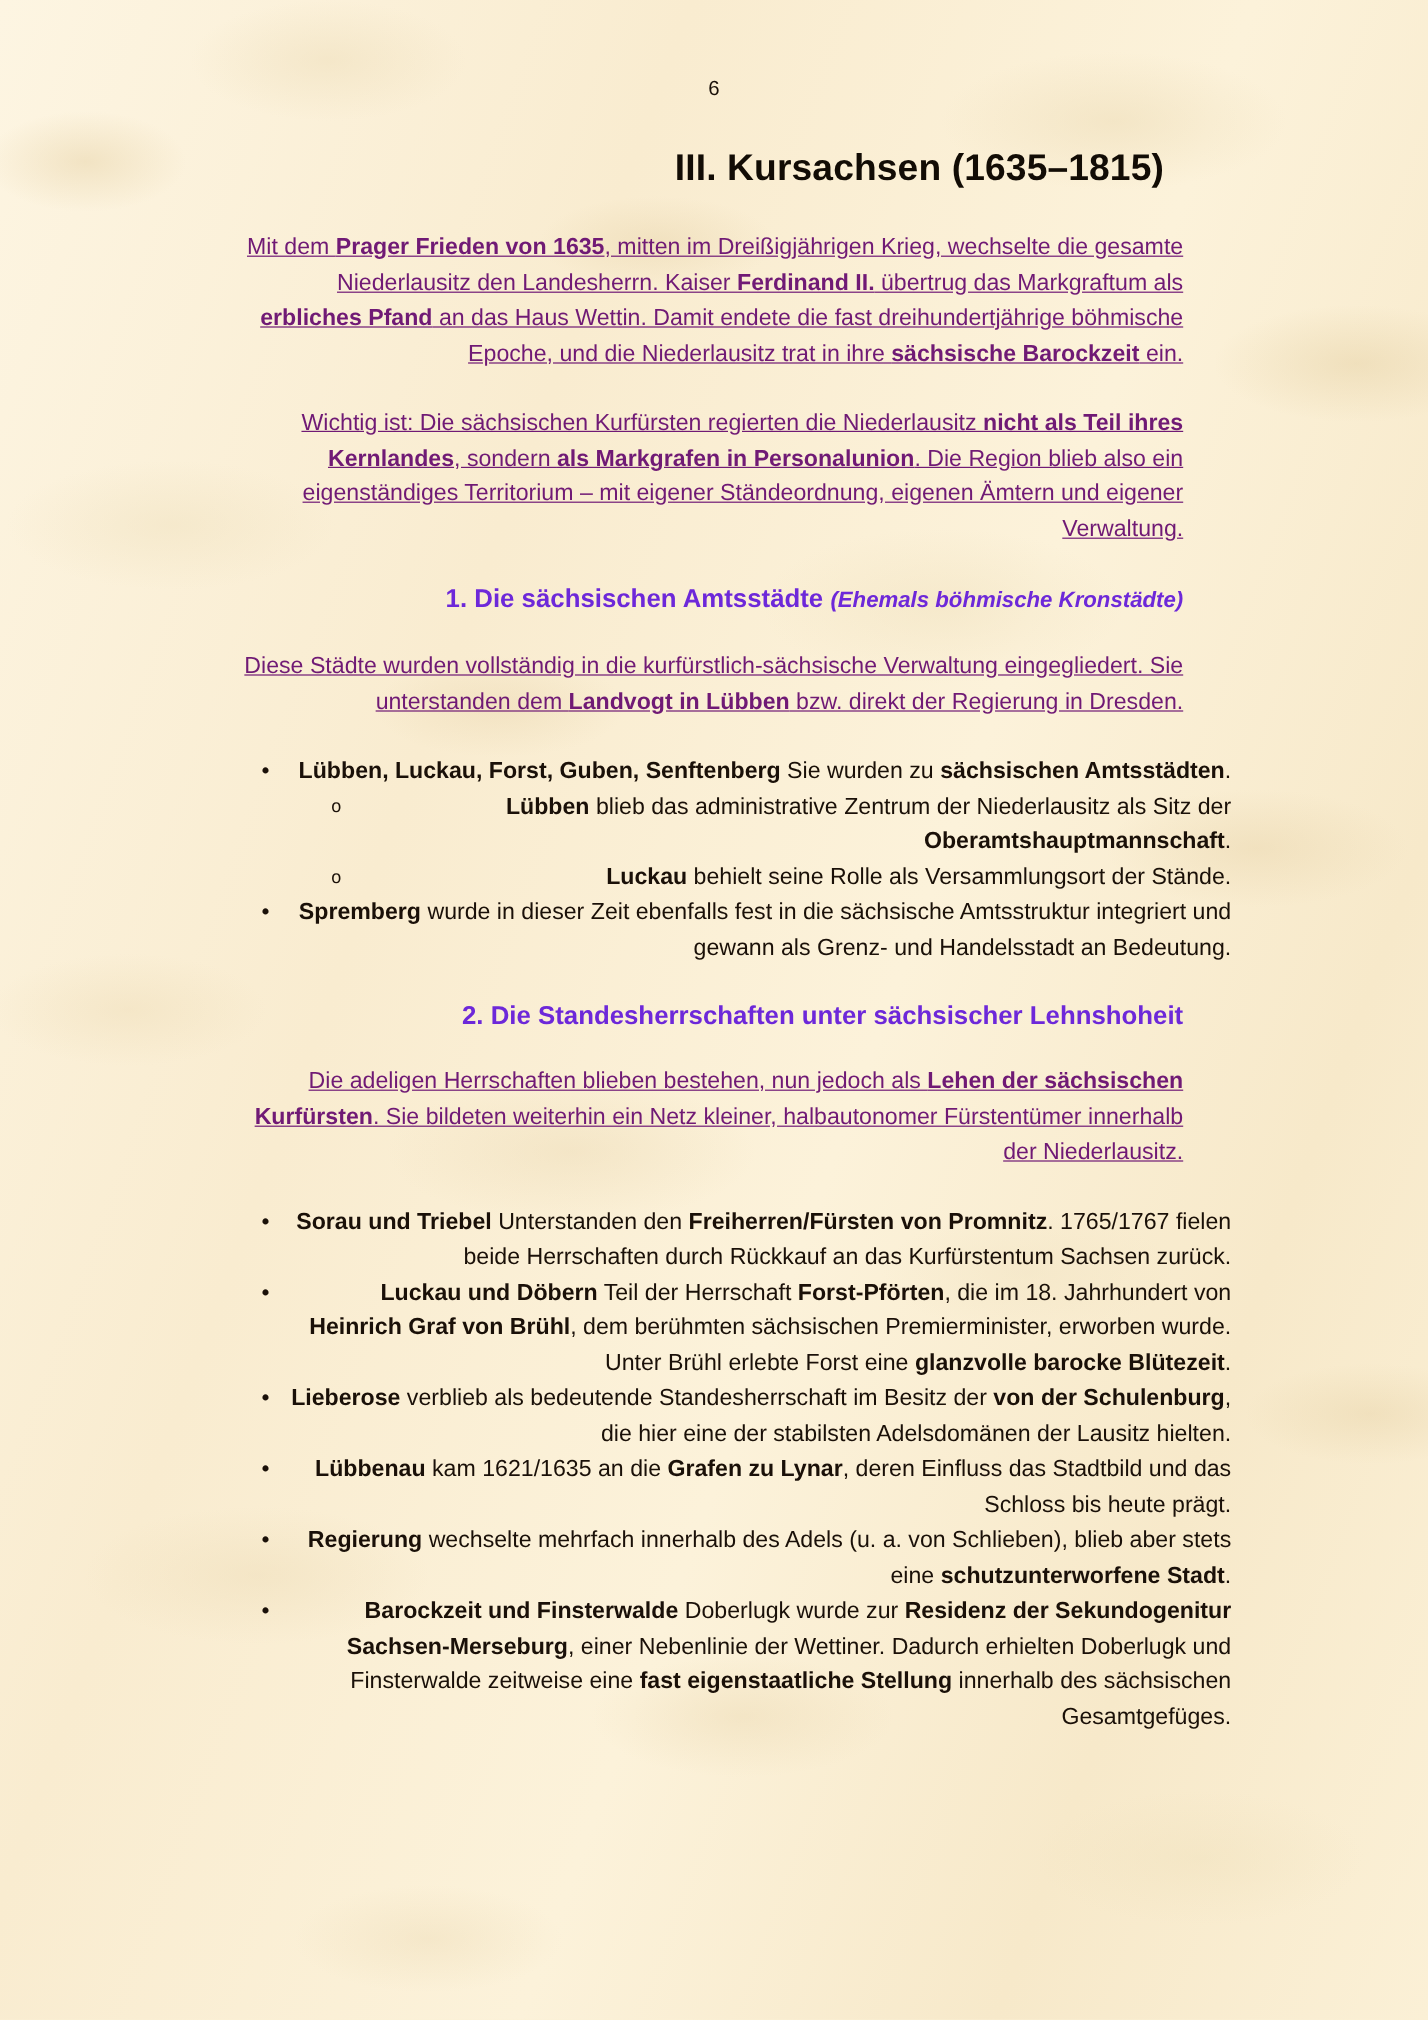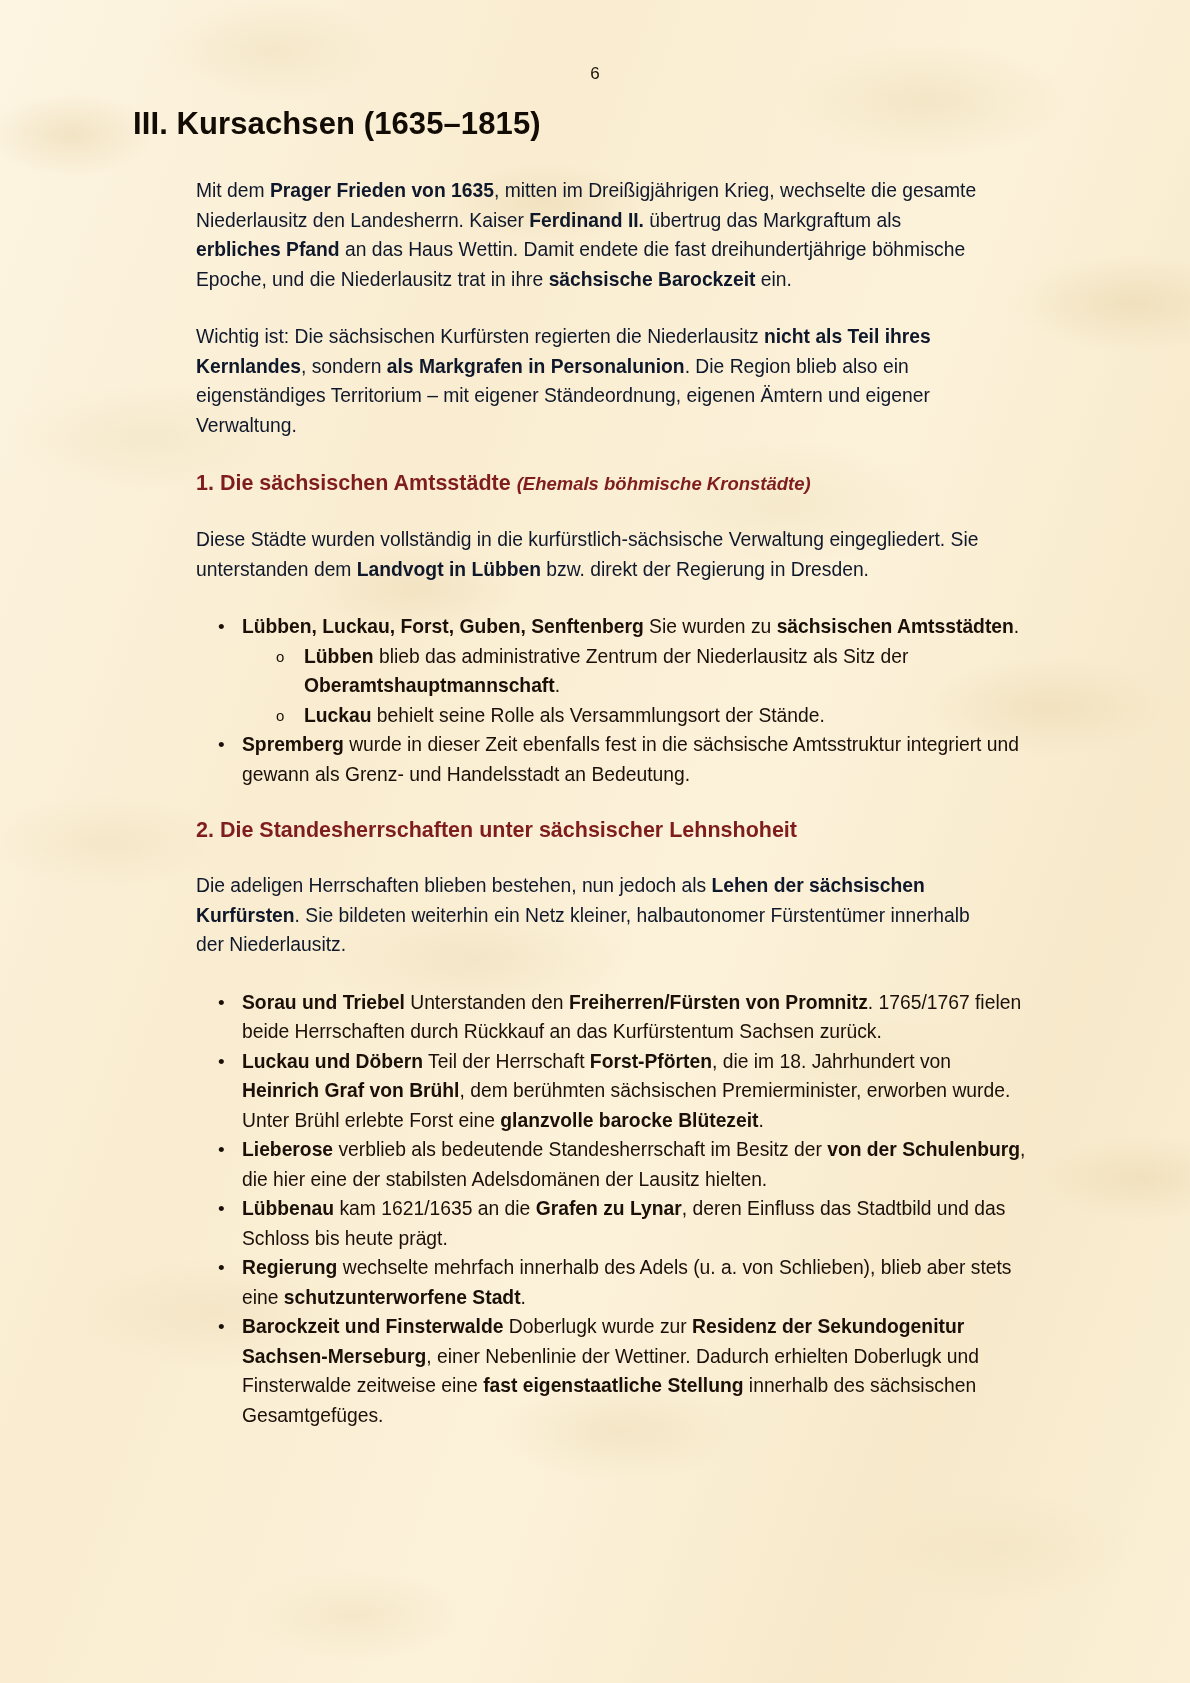--- a/index.html
+++ b/index.html
@@ -52,47 +52,49 @@
     position: absolute;
     top: 64px;
     left: 0;
     width: 1190px;
     text-align: center;
     font-size: 17px;
     color: #1a1008;
   }
   .content {
     position: absolute;
-    top: 106px;
+    top: 122px;
     left: 0;
     width: 970px;
+    text-align: right;
   }
   h1.doc-title {
     margin: 0 0 34px 133px;
     font-size: 31px;
     font-weight: bold;
     letter-spacing: 0.1px;
     color: #120c05;
   }
   .body-col {
     margin-left: 196px;
     width: 790px;
   }
   p.para {
     margin: 0 0 28px 0;
     font-size: 19.3px;
     line-height: 29.5px;
-    color: #0f172a;
+    color: #701a75;
+    text-decoration: underline;
   }
   h2.sec-head {
     margin: 0 0 26px 0;
     font-size: 21.5px;
     font-weight: bold;
     line-height: 30px;
-    color: #7f1d1d;
+    color: #6d28d9;
   }
   h2.sec-head .subtitle {
     font-style: italic;
     font-weight: bold;
     font-size: 18.5px;
   }
   ul.bullets {
     list-style: none;
     margin: 0 0 26px 0;
     padding: 0;

